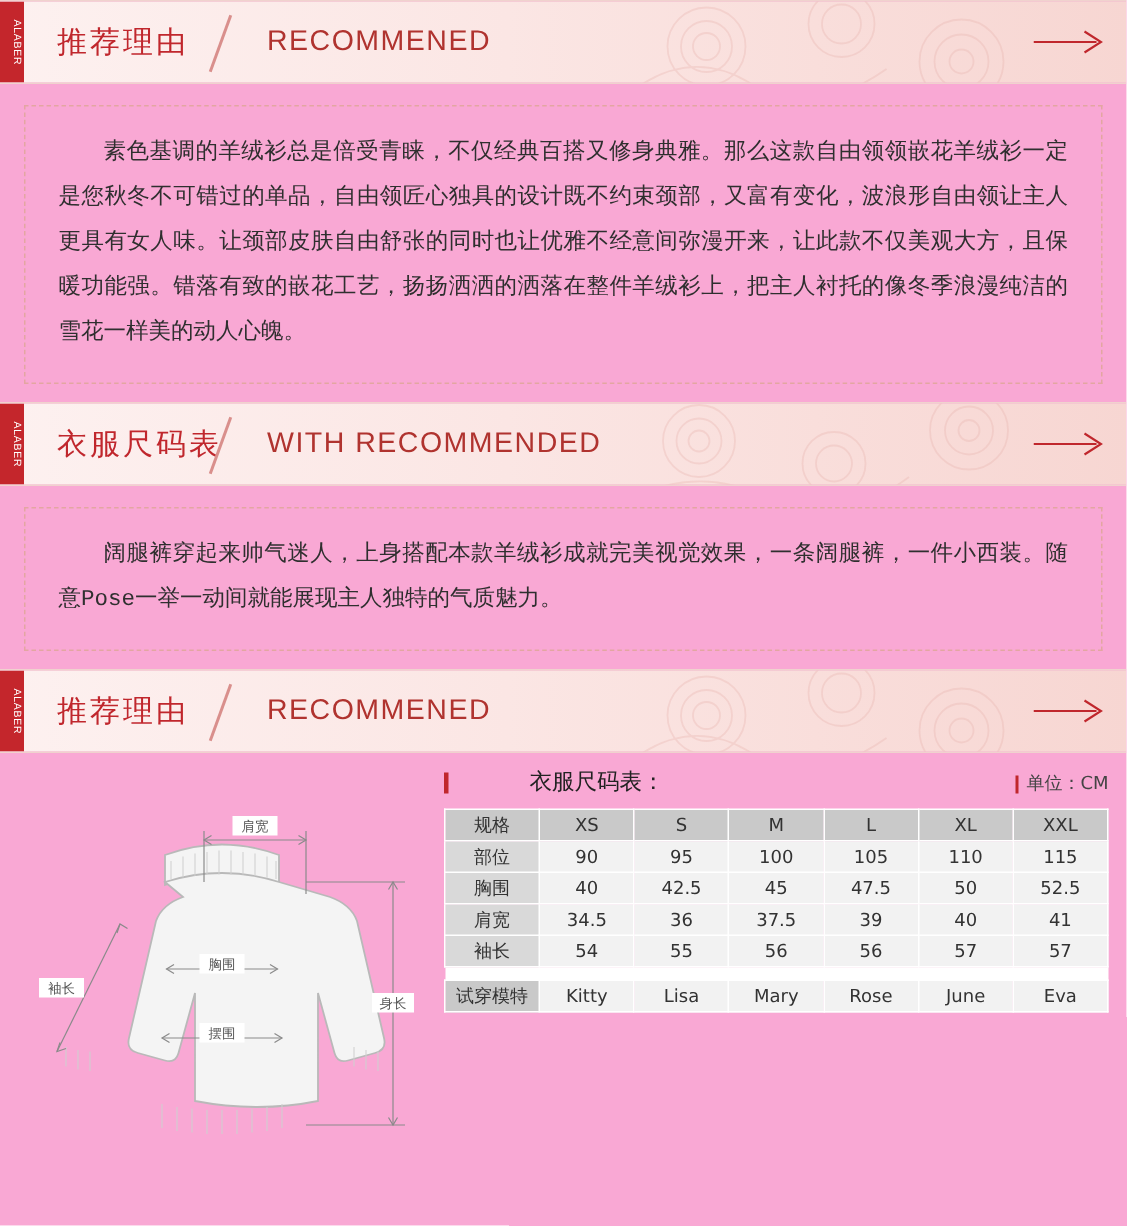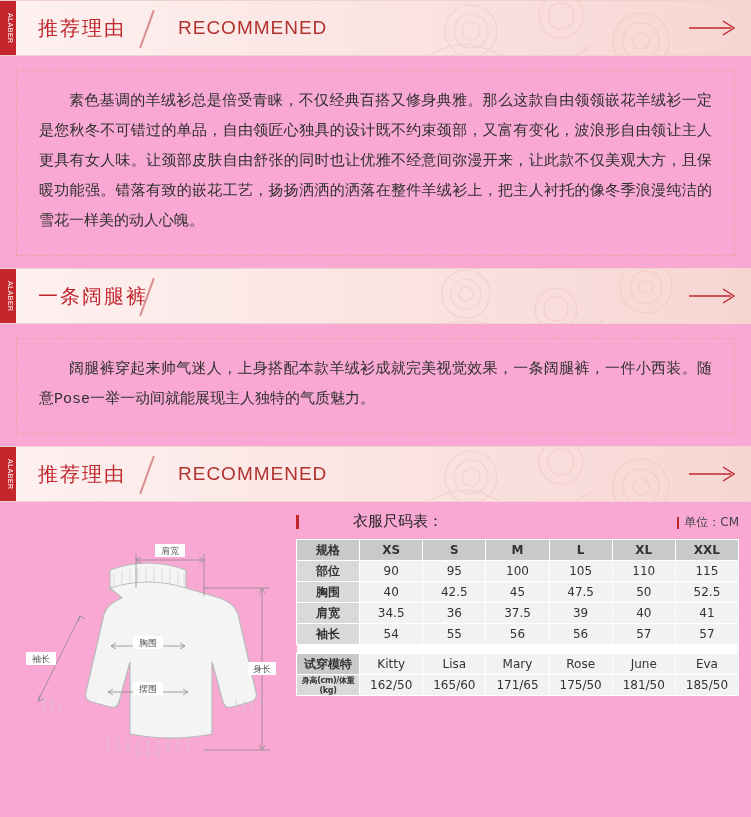--- a/index.html
+++ b/index.html
@@ -150,21 +150,20 @@
   table.size-table td {
     border: 1px solid #ffffff;
     height: 21px;
     text-align: center;
     padding: 0 2px;
     background: #f2f2f2;
   }
   table.size-table td.lbl {
     background: #d9d9d9;
     color: #333;
-    font-weight: bold;
   }
   table.size-table td.lbl-dark {
     background: #c9c9c9;
   }
   table.size-table tr.spacer td {
     background: #ffffff;
     border: none;
     height: 9px;
   }
   table.size-table td.small {
@@ -220,22 +219,23 @@
           <circle cx="55" cy="45" r="15"></circle>
           <circle cx="55" cy="45" r="7"></circle>
         <circle cx="145" cy="60" r="21"></circle>
           <circle cx="145" cy="60" r="12"></circle>
         <circle cx="235" cy="38" r="26"></circle>
           <circle cx="235" cy="38" r="16"></circle>
           <circle cx="235" cy="38" r="7"></circle>
         <path d="M5 85 q50 -25 95 -2 t95 -14"></path>
       </g>
     </svg>
-    <div class="band-title-cn">一条阔腿裤</div>
+    <div class="band-title-cn">衣服尺码表</div>
     <div class="band-slash"></div>
+    <div class="band-title-en">WITH RECOMMENDED</div>
     <svg class="band-arrow" viewBox="0 0 48 18">
       <line x1="0" y1="9" x2="42" y2="9" stroke="#c0272d" stroke-width="1.4"></line>
       <polyline points="34,2 45,9 34,16" fill="none" stroke="#c0272d" stroke-width="1.4"></polyline>
     </svg>
   </div>
 
   <div class="dashed-box">
     <p class="body-text">阔腿裤穿起来帅气迷人，上身搭配本款羊绒衫成就完美视觉效果，一条阔腿裤，一件小西装。随意Pose一举一动间就能展现主人独特的气质魅力。</p>
   </div>
 
@@ -435,26 +435,17 @@
 
           <tr>
             <td class="lbl lbl-dark">试穿模特</td>
             <td>Kitty</td>
             <td>Lisa</td>
             <td>Mary</td>
             <td>Rose</td>
             <td>June</td>
             <td>Eva</td>
           </tr>
-          <tr>
-            <td class="lbl small">身高(cm)/体重(kg)</td>
-            <td>162/50</td>
-            <td>165/60</td>
-            <td>171/65</td>
-            <td>175/50</td>
-            <td>181/50</td>
-            <td>185/50</td>
-          </tr>
         </tbody>
       </table>
     </div>
   </div>
 </div>
 
 </body></html>

